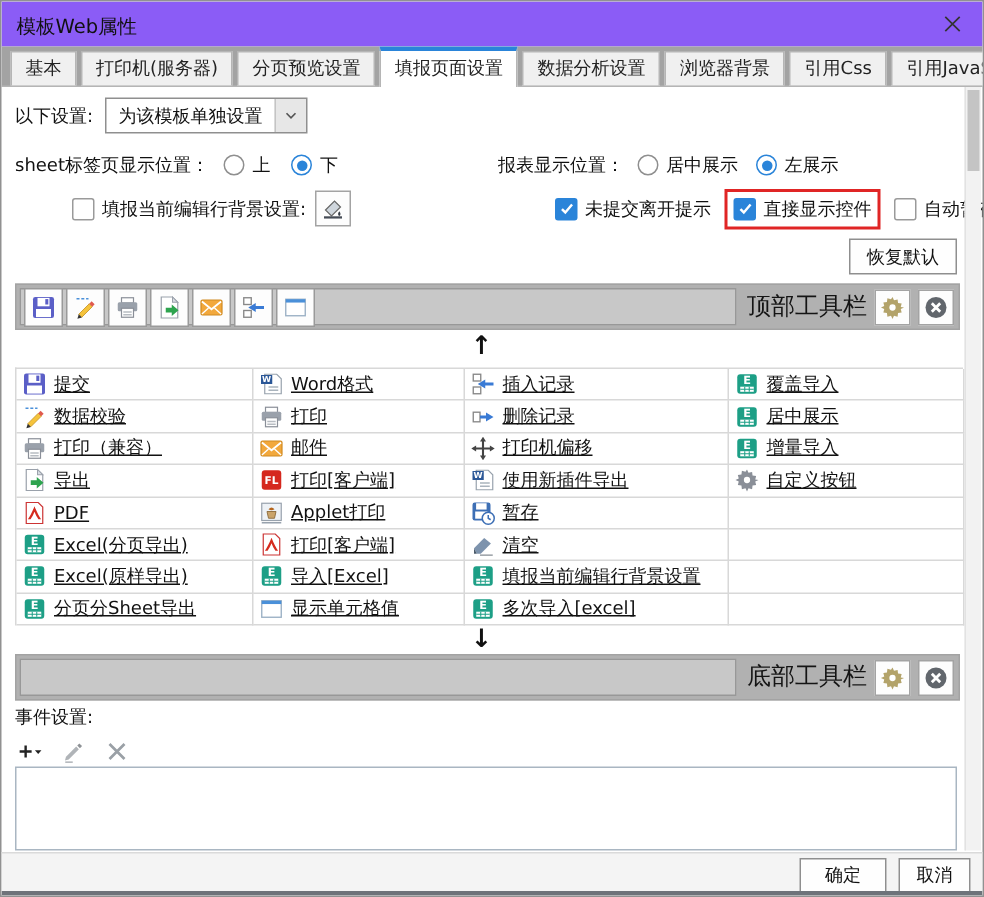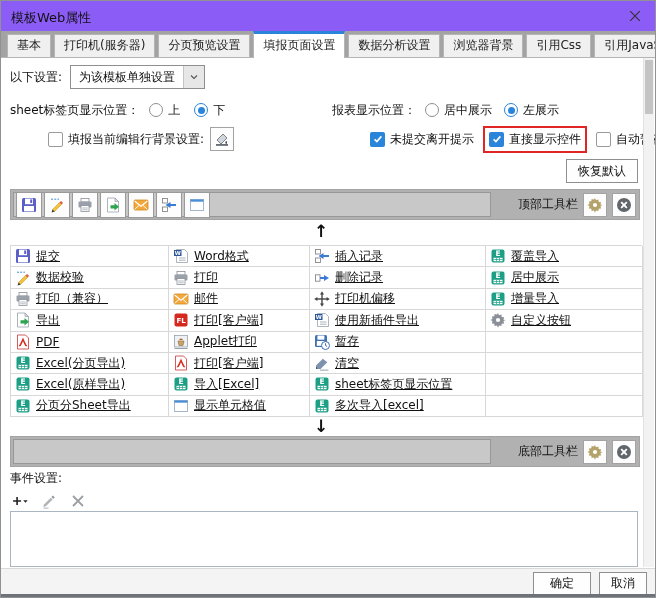--- a/index.html
+++ b/index.html
@@ -65,21 +65,21 @@
   .restore-btn { position:absolute; right:16px; top:101px; }
 
   
   .strip { position:absolute; left:8px; right:14px; height:31px; background:#b1b1b1;
            border:1px solid #a3a3a3; }
   .strip-top { top:131px; }
   .strip-bottom { top:378px; }
   .strip-inner { position:absolute; left:2px; top:2px; bottom:2px; right:148px; background:#c8c8c8;
                  border:1px solid #989898; display:flex; align-items:center; padding-left:2px; gap:2px; }
   .strip-right { position:absolute; right:3px; top:0; bottom:0; display:flex; align-items:center; gap:5px; }
-  .strip-label { font-size:12px; color:#141414; }
+  .strip-label { font-size:16px; color:#141414; }
   .tbtn { width:26px; height:26px; background:#fdfdfd; border:1px solid #9a9a9a; flex:none;
           display:inline-flex; align-items:center; justify-content:center; cursor:pointer; }
   .tbtn svg { width:18px; height:18px; }
   .sqbtn { width:24px; height:24px; background:#fdfdfd; border:1px solid #a3a3a3;
            display:inline-flex; align-items:center; justify-content:center; cursor:pointer; }
   .sqbtn svg { width:18px; height:18px; }
 
   .arrow { position:absolute; left:0; right:14px; text-align:center; font-size:17px;
            font-weight:bold; color:#111; }
   .arrow-up { top:163px; }
@@ -590,21 +590,21 @@
         </div>
         <div class="gcell">
           <span class="gicon">
             <svg viewBox="0 0 16 16">
               <rect x="1.5" y="1.5" width="13" height="13" rx="2" fill="#1d9f86"></rect>
               <text x="8" y="8.2" font-size="7.5" fill="#fff" text-anchor="middle" font-weight="bold">E</text>
               <rect x="3.5" y="9.8" width="9" height="3.4" fill="#fff"></rect>
               <path d="M6.5 9.8 v3.4 M9.5 9.8 v3.4 M3.5 11.5 h9" stroke="#1d9f86" stroke-width="0.7" fill="none"></path>
             </svg>
           </span>
-          <span>sheet标签页显示位置</span>
+          <span>填报当前编辑行背景设置</span>
         </div>
         <div class="gcell"></div>
         <div class="gcell">
           <span class="gicon">
             <svg viewBox="0 0 16 16">
               <rect x="1.5" y="1.5" width="13" height="13" rx="2" fill="#1d9f86"></rect>
               <text x="8" y="8.2" font-size="7.5" fill="#fff" text-anchor="middle" font-weight="bold">E</text>
               <rect x="3.5" y="9.8" width="9" height="3.4" fill="#fff"></rect>
               <path d="M6.5 9.8 v3.4 M9.5 9.8 v3.4 M3.5 11.5 h9" stroke="#1d9f86" stroke-width="0.7" fill="none"></path>
             </svg>

